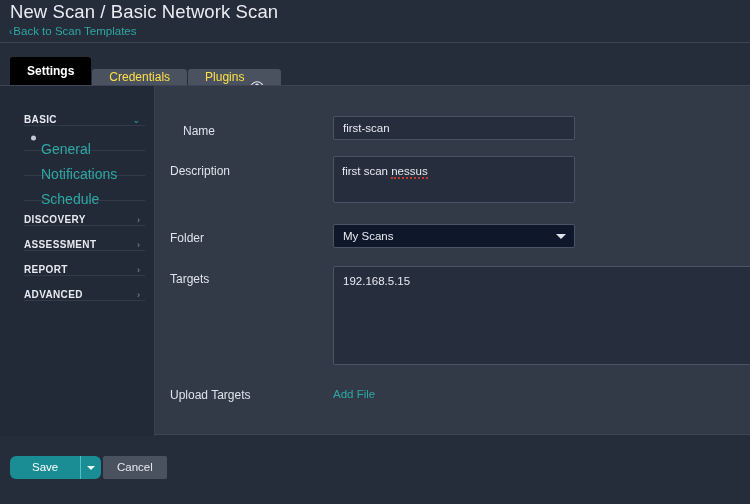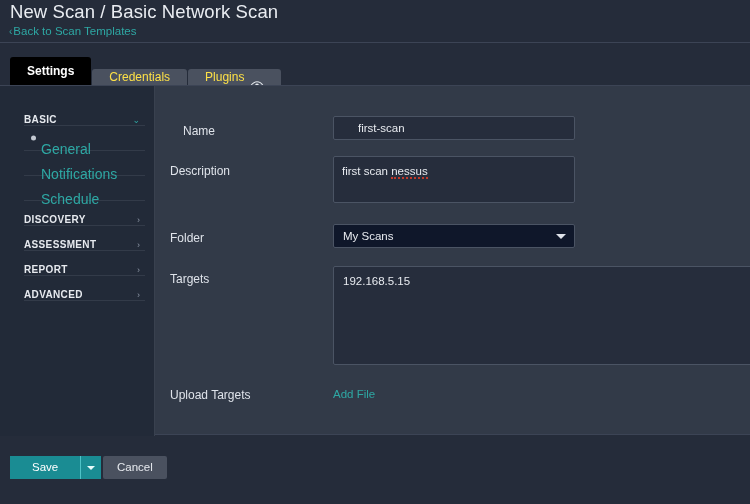--- a/index.html
+++ b/index.html
@@ -204,21 +204,21 @@
   }
 
   .fctl {
     position: absolute;
     background: #262d3c;
     border: 1px solid #4b5464;
     border-radius: 2px;
     color: #e7eaef;
     font-family: "Liberation Sans", sans-serif;
     font-size: 11.5px;
-    padding: 0 24px;
+    padding: 0 9px;
     outline: none;
   }
 
   input.fctl { height: 24px; line-height: 24px; }
 
   .textarea-box {
     position: absolute;
     background: #262d3c;
     border: 1px solid #4b5464;
     border-radius: 2px;
@@ -271,21 +271,21 @@
     height: 68px;
     background: #252c3a;
   }
 
   .btn-save-group {
     position: absolute;
     left: 10px;
     top: 20px;
     display: flex;
     height: 23px;
-    border-radius: 0;
+    border-radius: 6px;
     overflow: hidden;
   }
   .btn-save {
     background: #1a8c93;
     color: #ffffff;
     font-size: 11.5px;
     padding: 0 22px;
     height: 23px;
     line-height: 23px;
     border: none;

